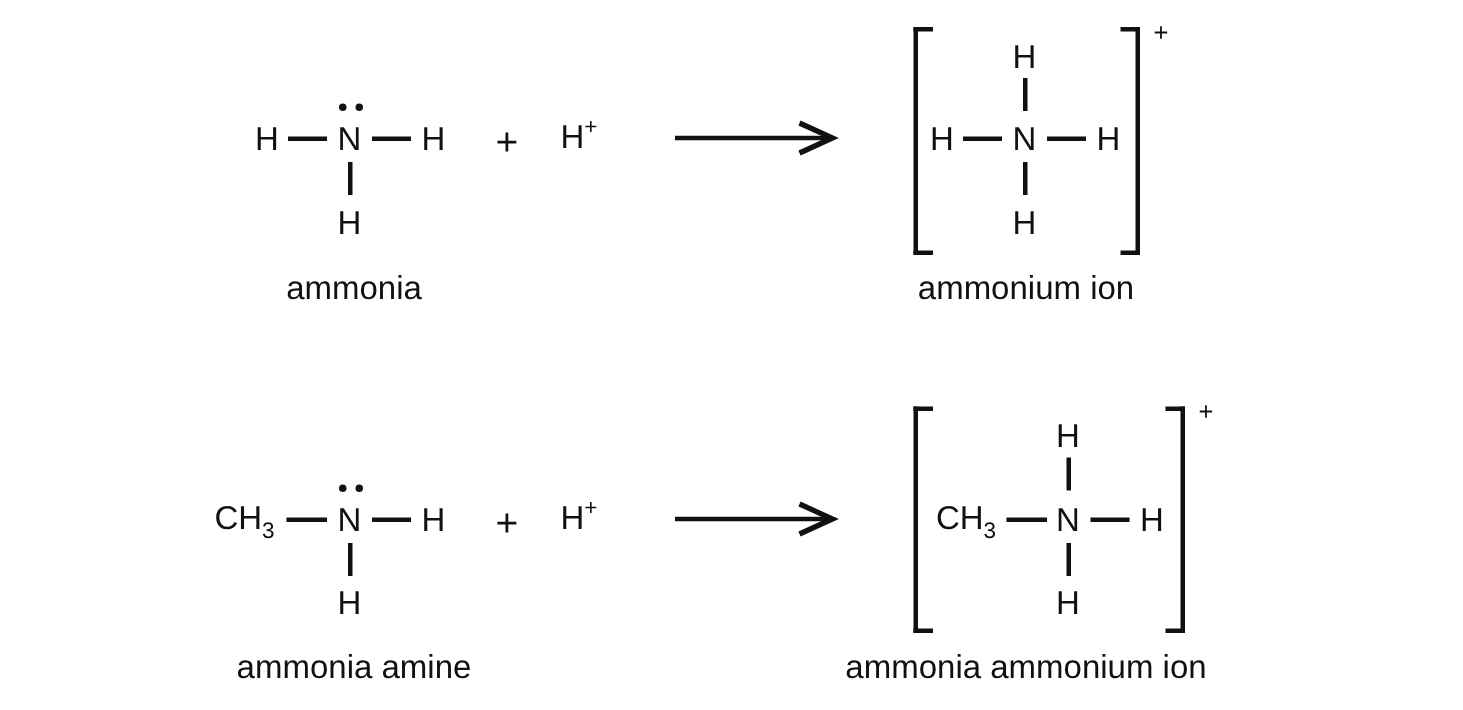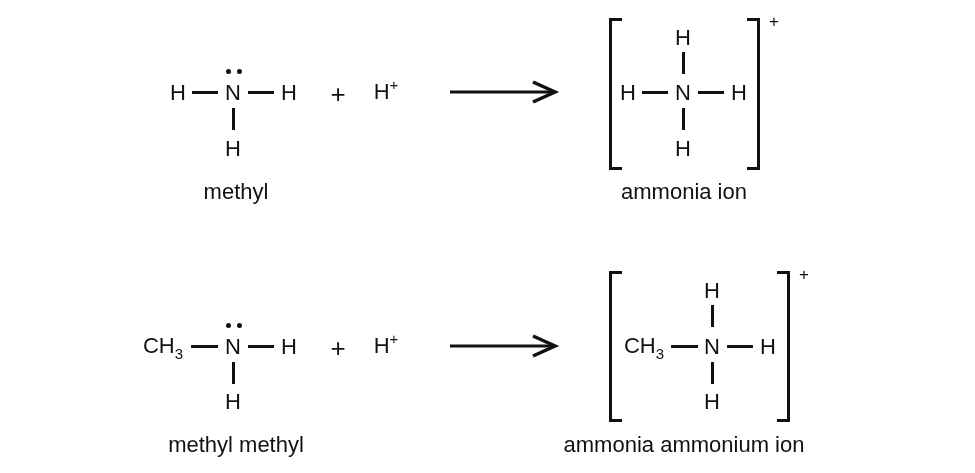--- a/index.html
+++ b/index.html
@@ -25,21 +25,21 @@
     <span class="t" style="left:178px;top:93px;">H</span>
     <div class="hb" style="left:192px;top:91px;width:26px;"></div>
     <span class="t" style="left:233px;top:93px;">N</span>
     <div class="dot" style="left:226px;top:69px;"></div>
     <div class="dot" style="left:237px;top:69px;"></div>
     <div class="hb" style="left:248px;top:91px;width:26px;"></div>
     <span class="t" style="left:289px;top:93px;">H</span>
     <div class="vb" style="left:232px;top:108px;height:22px;"></div>
     <span class="t" style="left:233px;top:149px;">H</span>
   </div>
-  <span class="lbl" style="left:236px;top:180px;">methyl</span>
+  <span class="lbl" style="left:236px;top:180px;">ammonia</span>
 
   <span class="t" style="left:338px;top:94px;font-size:26px;">+</span>
   <span class="t" style="left:386px;top:93px;"><span>H</span><span class="sup">+</span></span>
 
   <svg width="975" height="473">
     <line x1="450" y1="92" x2="555" y2="92" stroke="#111" stroke-width="3"></line>
     <polyline points="533,82 555,92 533,102" fill="none" stroke="#111" stroke-width="3.5"></polyline>
   </svg>
 
   <div>
@@ -49,36 +49,36 @@
     <span class="t" style="left:683px;top:38px;">H</span>
     <div class="vb" style="left:682px;top:52px;height:22px;"></div>
     <span class="t" style="left:628px;top:93px;">H</span>
     <div class="hb" style="left:642px;top:91px;width:26px;"></div>
     <span class="t" style="left:683px;top:93px;">N</span>
     <div class="hb" style="left:698px;top:91px;width:26px;"></div>
     <span class="t" style="left:739px;top:93px;">H</span>
     <div class="vb" style="left:682px;top:108px;height:22px;"></div>
     <span class="t" style="left:683px;top:149px;">H</span>
   </div>
-  <span class="lbl" style="left:684px;top:180px;">ammonia ion</span>
+  <span class="lbl" style="left:684px;top:180px;">ammonium ion</span>
 </div>
 
 <div>
   <div>
     <span class="t" style="left:163px;top:347px;"><span>CH</span><span class="sub">3</span></span>
     <div class="hb" style="left:191px;top:345px;width:27px;"></div>
     <span class="t" style="left:233px;top:347px;">N</span>
     <div class="dot" style="left:226px;top:323px;"></div>
     <div class="dot" style="left:237px;top:323px;"></div>
     <div class="hb" style="left:248px;top:345px;width:26px;"></div>
     <span class="t" style="left:289px;top:347px;">H</span>
     <div class="vb" style="left:232px;top:362px;height:22px;"></div>
     <span class="t" style="left:233px;top:402px;">H</span>
   </div>
-  <span class="lbl" style="left:236px;top:433px;">methyl methyl</span>
+  <span class="lbl" style="left:236px;top:433px;">ammonia amine</span>
 
   <span class="t" style="left:338px;top:348px;font-size:26px;">+</span>
   <span class="t" style="left:386px;top:347px;"><span>H</span><span class="sup">+</span></span>
 
   <svg width="975" height="473">
     <line x1="450" y1="346" x2="555" y2="346" stroke="#111" stroke-width="3"></line>
     <polyline points="533,336 555,346 533,356" fill="none" stroke="#111" stroke-width="3.5"></polyline>
   </svg>
 
   <div>

